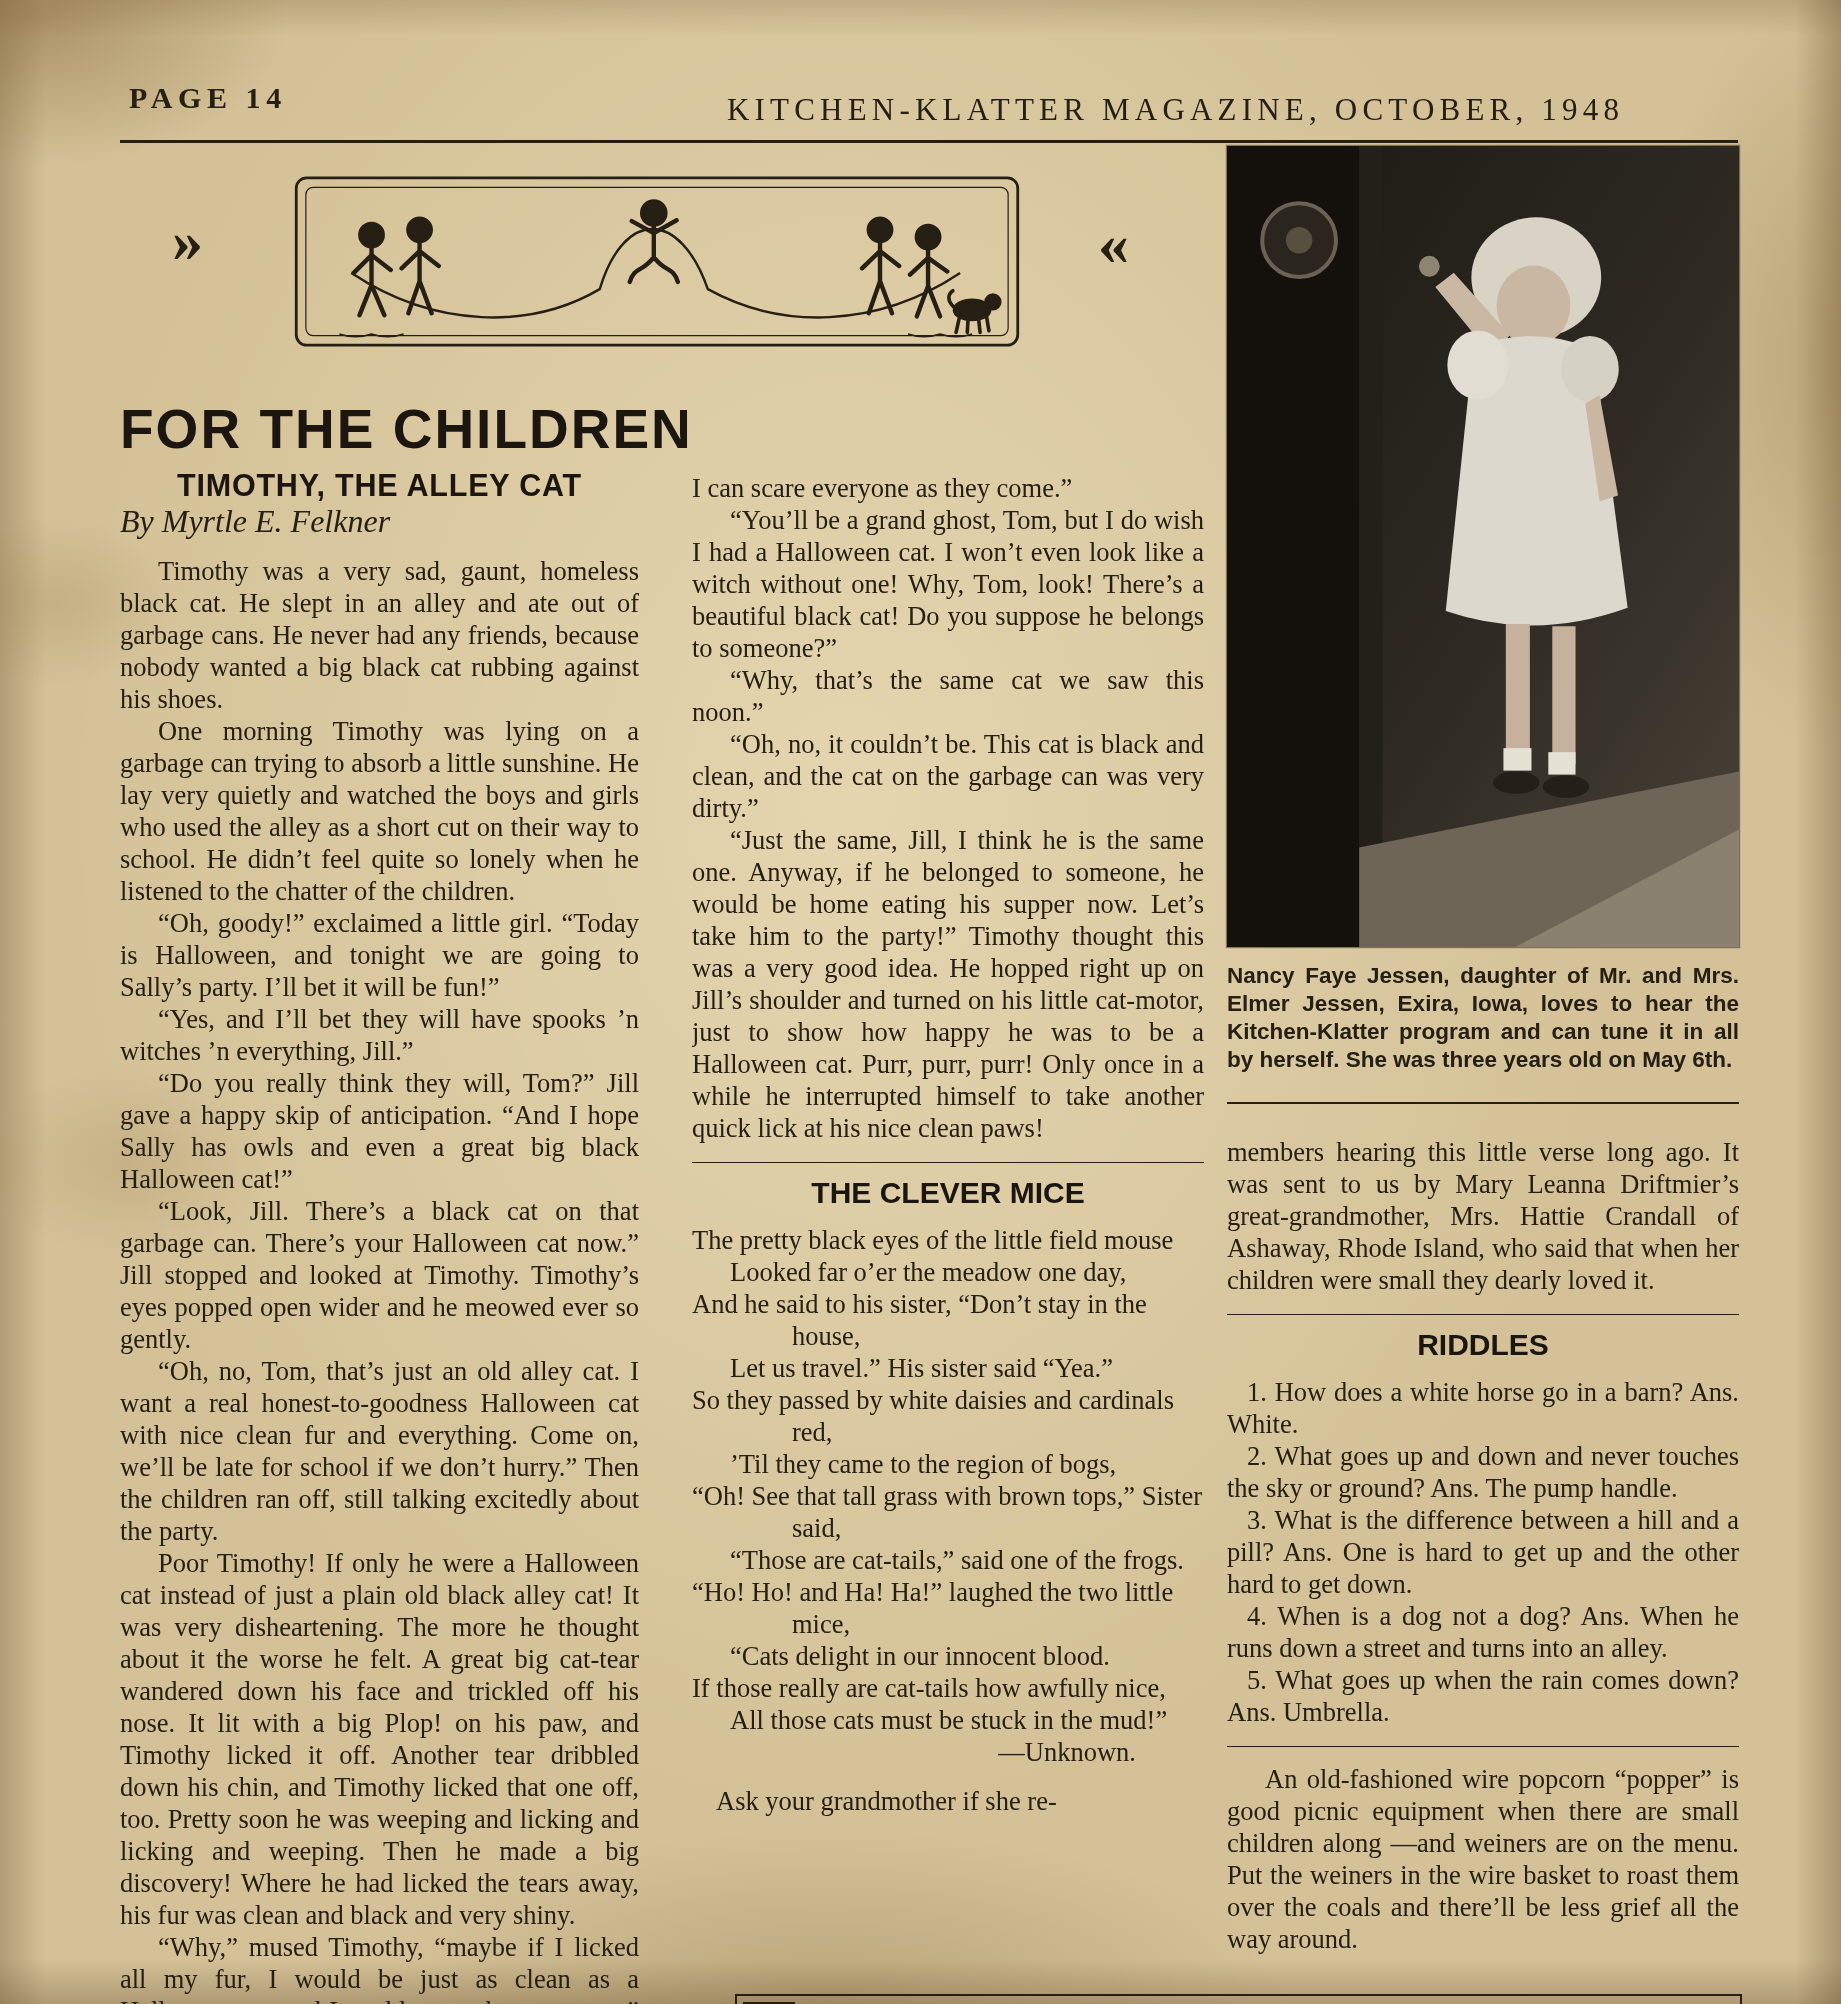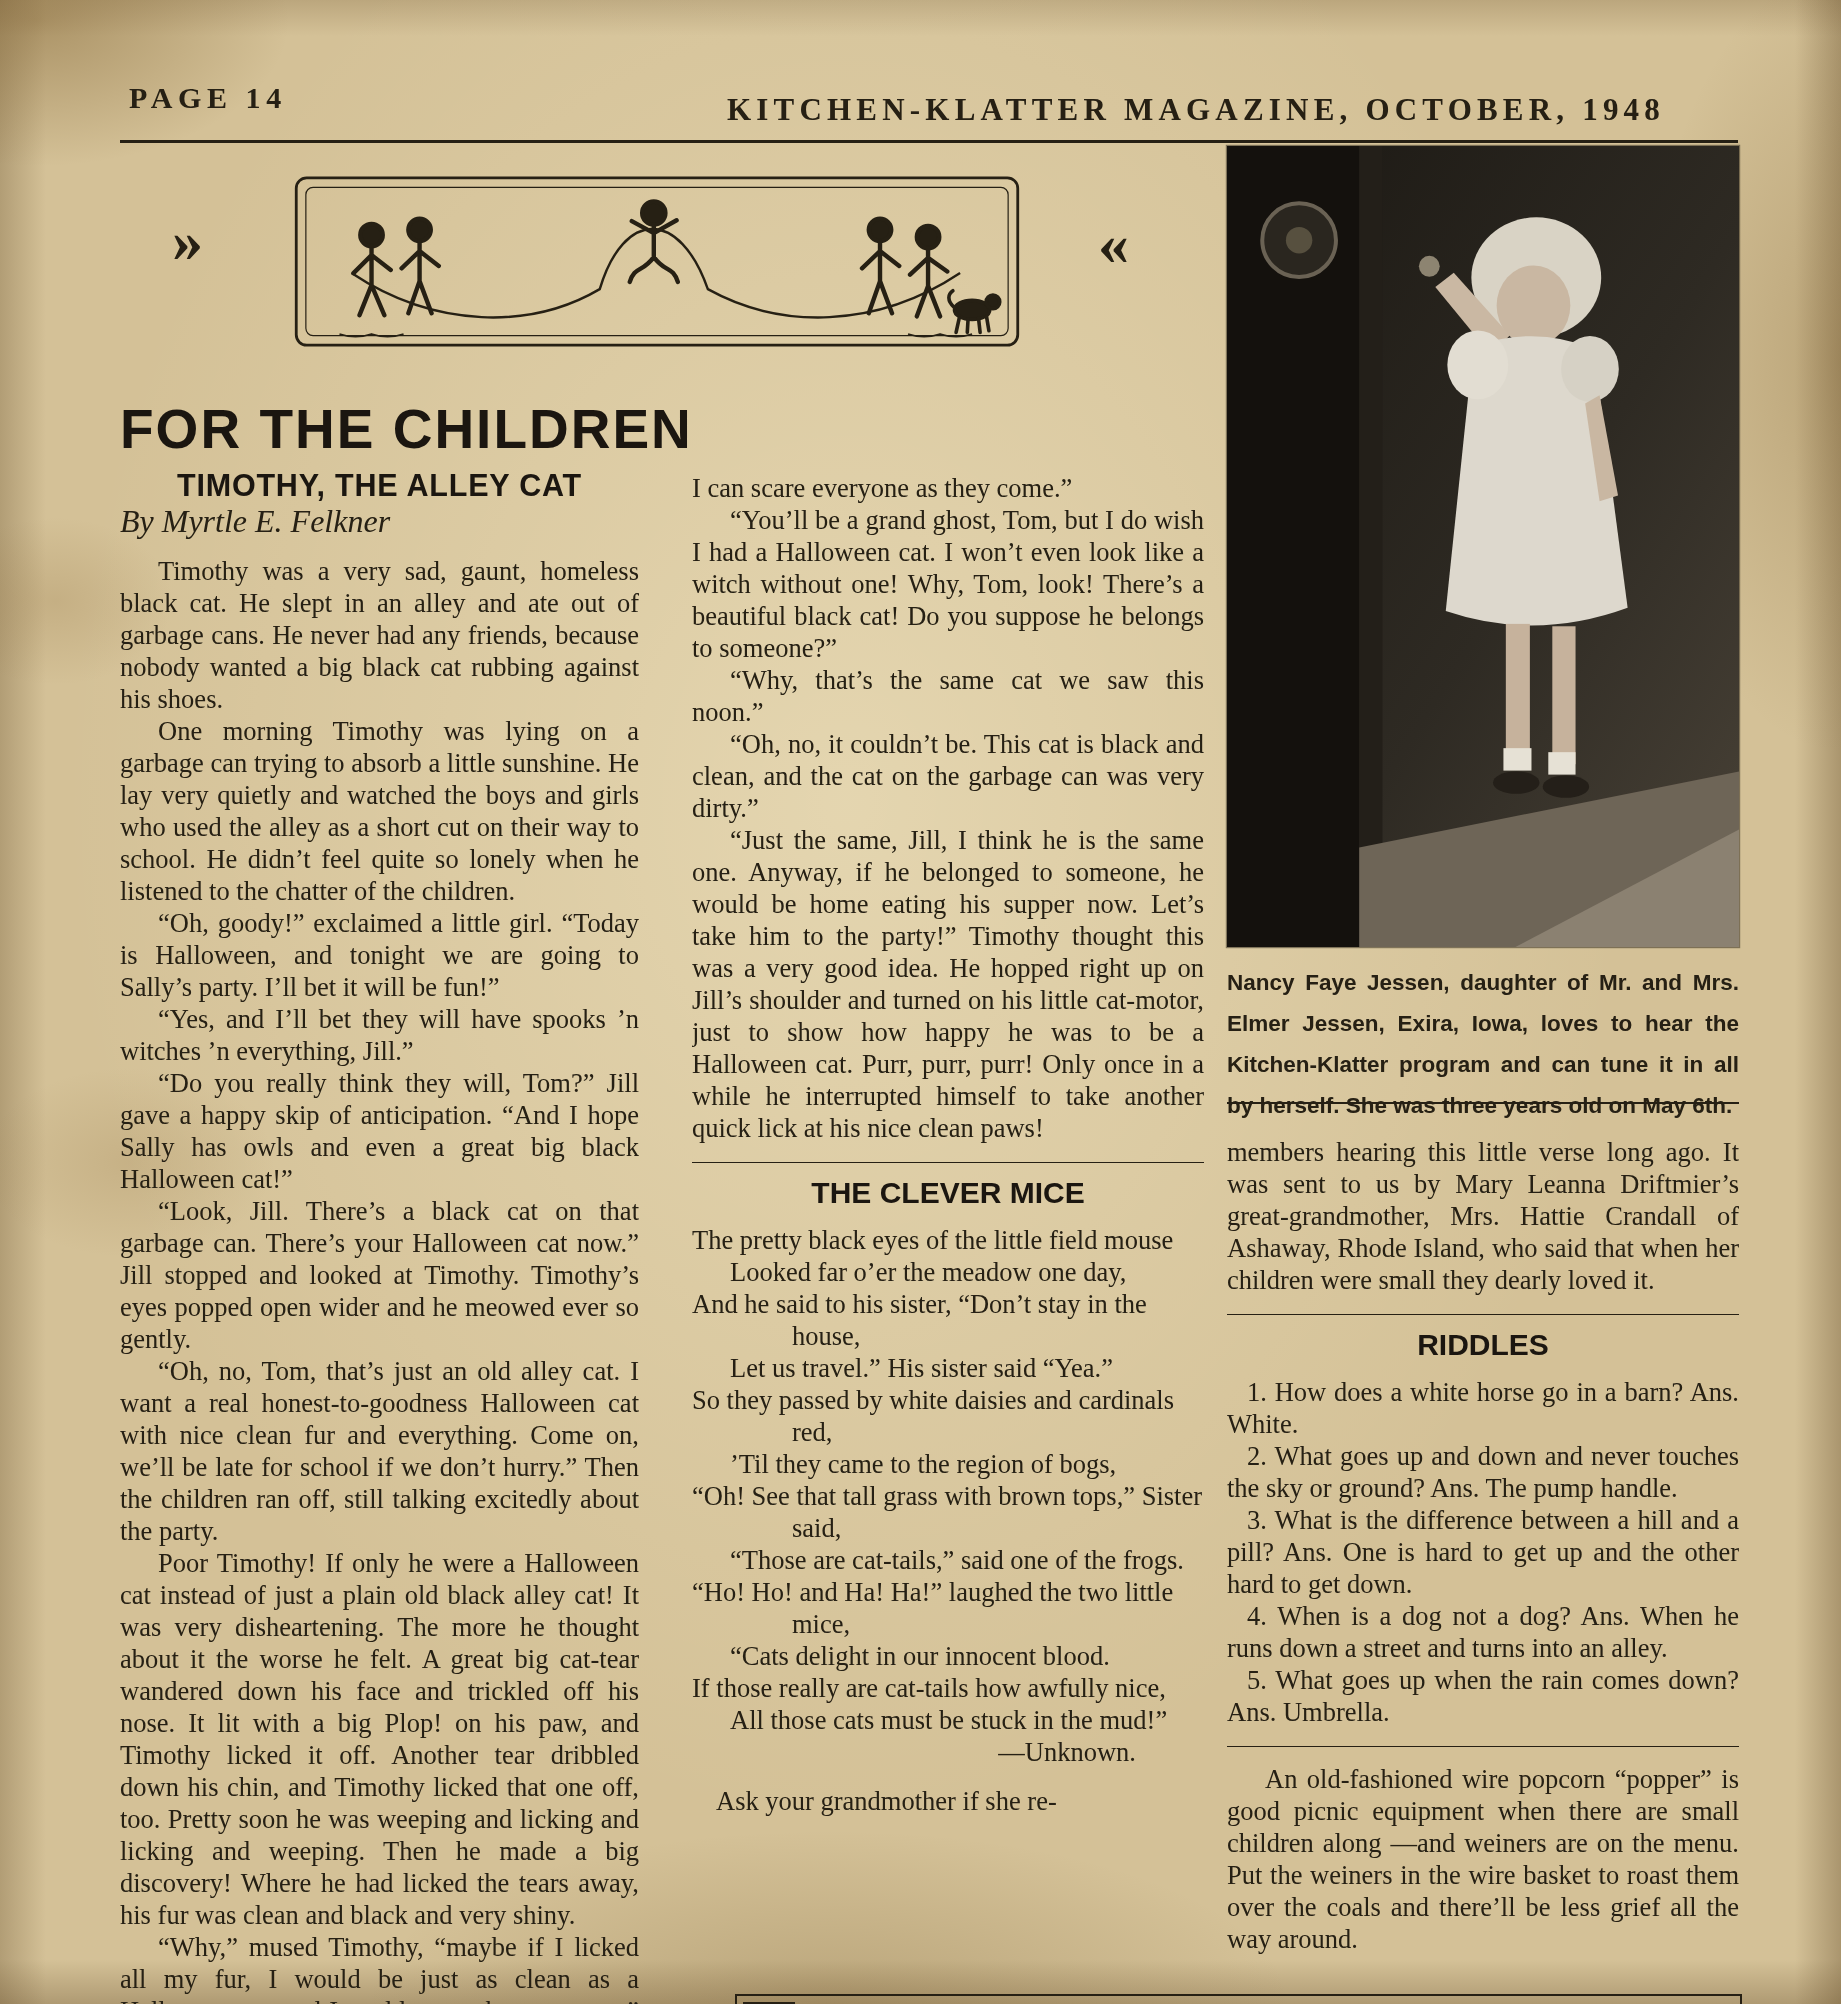--- a/index.html
+++ b/index.html
@@ -24,41 +24,41 @@
   }
   .ink { background:#262014; }
 
   
   .header-pagenum {
     position:absolute; left:129px; top:81px;
     font-weight:bold; font-size:30px; letter-spacing:5.6px; white-space:nowrap;
   }
   .header-masthead {
     position:absolute; left:727px; top:92px;
-    font-weight:bold; font-size:31px; letter-spacing:5.2px; white-space:nowrap;
+    font-weight:normal; font-size:31px; letter-spacing:5.2px; white-space:nowrap;
   }
   .header-rule { position:absolute; left:120px; top:140px; width:1618px; height:2.8px; }
 
   .ornament { position:absolute; font-size:62px; font-weight:bold; line-height:1; }
   .ornament.left  { left:172px; top:209px; }
   .ornament.right { left:1098px; top:212px; }
 
   .illustration { position:absolute; left:291px; top:153px; width:732px; height:209px; }
   .illustration svg { display:block; width:100%; height:100%; }
 
   .photo {
     position:absolute; left:1227px; top:146px; width:512px; height:801px;
     background:#17140f; box-shadow:0 0 0 1.2px rgba(38,32,20,0.5);
   }
   .photo svg { display:block; width:100%; height:100%; }
 
   .photo-caption {
     position:absolute; left:1227px; top:962px; width:512px;
     font-family:"Liberation Sans", sans-serif; font-weight:bold;
-    font-size:22.5px; line-height:41px; text-align:justify;
+    font-size:22.5px; line-height:28px; text-align:justify;
   }
   .caption-rule { position:absolute; left:1227px; top:1102px; width:512px; height:2px; }
 
   .section-title {
     position:absolute; left:120px; top:397px; width:1067px; text-align:left;
     font-family:"Liberation Sans", sans-serif; font-weight:bold;
     font-size:55px; letter-spacing:2px; color:#1b1610;
   }
 
   

